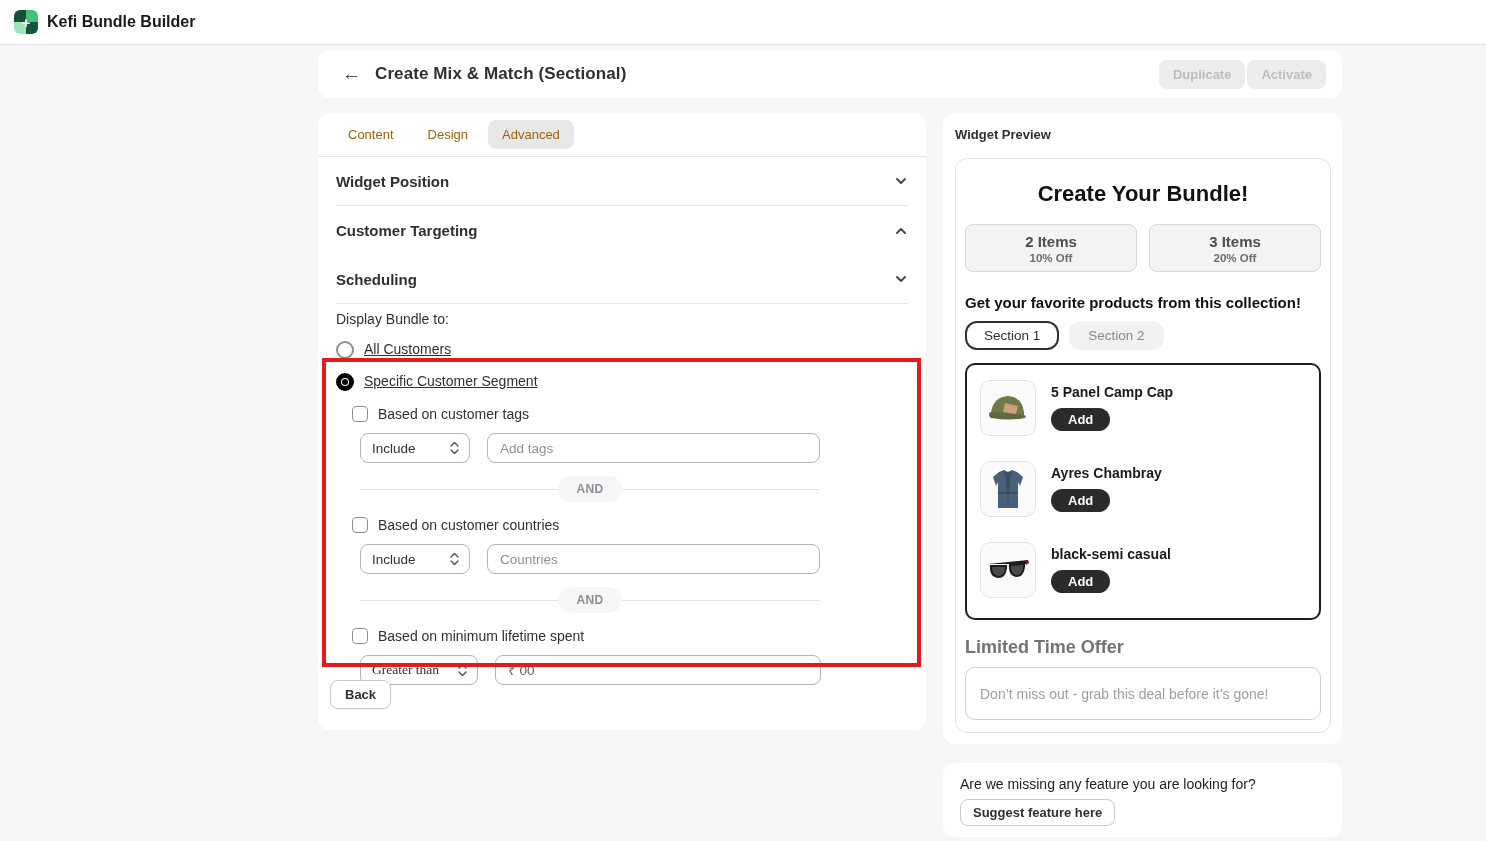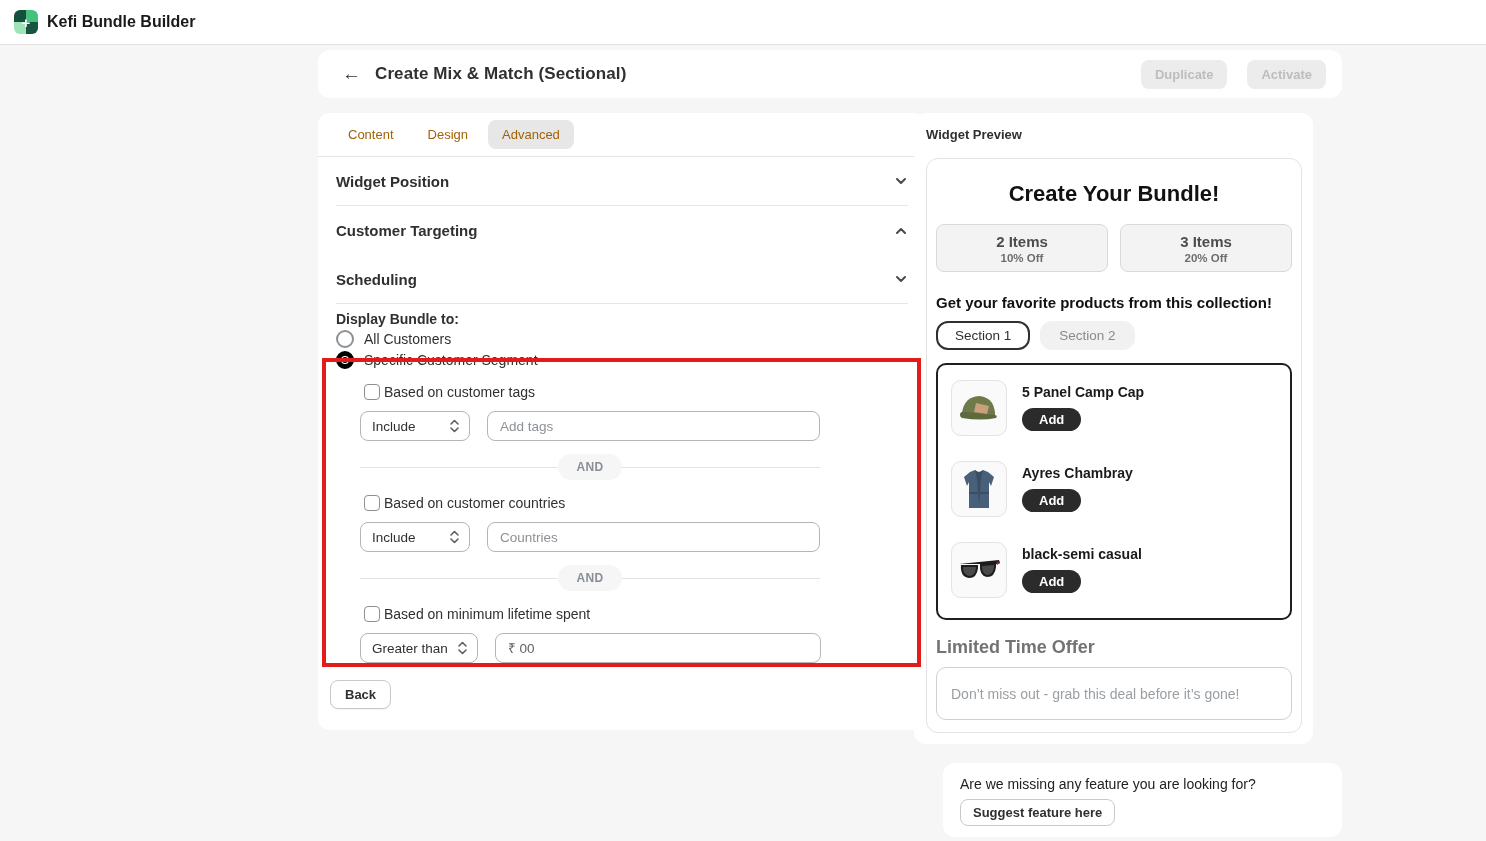--- a/index.html
+++ b/index.html
@@ -32,21 +32,21 @@
   }
   .appname { font-size:16px; font-weight:700; color:#1a1a1a; }
 
   
   .header-card {
     left:318px; top:50px; width:1024px; height:48px;
     display:flex; align-items:center; padding:0 16px;
   }
   .back-arrow { font-size:19px; color:#303030; cursor:pointer; margin-left:8px; }
   .page-title { font-size:17px; font-weight:700; margin-left:14px; letter-spacing:.1px; }
-  .header-actions { margin-left:auto; display:flex; gap:20px; }
+  .header-actions { margin-left:auto; display:flex; gap:2px; }
   .btn-disabled {
     background:#ececec; color:#bdbdbd; border:none; border-radius:8px;
     font-family:inherit; font-size:13px; font-weight:600; padding:7px 14px;
   }
 
   
   .editor-card { left:318px; top:113px; width:608px; height:617px; }
   .tabs-row {
     height:44px; display:flex; align-items:center; gap:6px;
     padding:0 16px; border-bottom:1px solid #e6e6e6;
@@ -60,45 +60,45 @@
   .acc-row {
     height:49px; margin:0 18px; display:flex; align-items:center;
     justify-content:space-between; border-bottom:1px solid #e6e6e6; cursor:pointer;
   }
   .acc-row.last { border-bottom:none; }
   .acc-title { font-size:15px; font-weight:700; }
   .chev { width:14px; height:14px; }
   .chev polyline { fill:none; stroke:#4a4a4a; stroke-width:2; stroke-linecap:round; stroke-linejoin:round; }
 
   .targeting { padding:0 18px; position:relative; }
-  .display-label { font-size:14px; font-weight:700; margin-top:7px; }
-
-  .radio-row { display:flex; align-items:center; gap:10px; margin-top:3px; }
+  .display-label { font-size:14px; font-weight:400; margin-top:7px; }
+
+  .radio-row { display:flex; gap:10px; margin-top:14px;text-decoration:underline; }
   .radio {
     width:18px; height:18px; border-radius:50%; background:#fff;
     border:2px solid #8c9196; flex:0 0 auto;
   }
   .radio.checked {
     border:5px solid #000; display:flex; align-items:center; justify-content:center;
   }
   .radio.checked::after { content:""; width:6px; height:6px; border-radius:50%; background:#000; }
   .opt-label { font-size:14px; color:#303030; }
 
-  .check-row { display:flex; align-items:center; gap:4px; margin:15px 0 0 28px; }
+  .check-row { display:flex; align-items:center; gap:10px; margin:15px 0 0 16px; }
   .checkbox { width:16px; height:16px; border:1px solid #8c9196; border-radius:4px; background:#fff; flex:0 0 auto; }
   .check-label { font-size:14px; color:#303030; }
 
   .rule-row { display:flex; align-items:center; gap:17px; margin:11px 0 0 24px; }
   .select {
     height:30px; border:1px solid #b5b5b5; border-radius:8px; background:#fff;
     display:flex; align-items:center; justify-content:space-between;
     padding:0 9px 0 11px; font-size:13.5px; color:#303030; cursor:pointer;
   }
   .select.w110 { width:110px; }
-  .select.w118 { width:118px; }
+  .select.w118 { width:118px;font-family:Liberation Serif, serif; }
   .updown { width:11px; height:14px; margin-left:8px; }
   .updown polyline { fill:none; stroke:#5c5f62; stroke-width:1.6; stroke-linecap:round; stroke-linejoin:round; }
   .text-input {
     height:30px; border:1px solid #b5b5b5; border-radius:8px; background:#fff;
     font-family:inherit; font-size:13.5px; color:#5c5f62; padding:0 12px; outline:none;
   }
   .text-input::placeholder { color:#8c9196; opacity:1; }
   .input-tags { width:333px; }
   .input-countries { width:333px; }
   .input-amount { width:326px; color:#5c5f62; }
@@ -121,21 +121,21 @@
   }
 
   .back-btn {
     position:absolute; left:12px; top:567px;
     background:#fff; border:1px solid #c9c9c9; border-radius:8px;
     font-family:inherit; font-size:13px; font-weight:600; color:#303030;
     padding:6px 14px; box-shadow:0 1px 0 rgba(0,0,0,.04); cursor:pointer;
   }
 
   
-  .preview-card { left:914px; top:113px; width:399px; height:631px; }
+  .preview-card { left:943px; top:113px; width:399px; height:631px; }
   .preview-label { font-size:13px; font-weight:700; color:#303030; padding:14px 0 0 12px; }
   .preview-inner {
     position:absolute; left:12px; top:45px; width:376px; height:575px;
     border:1px solid #e3e3e3; border-radius:12px; padding:14px 9px 12px 9px;
   }
   .bundle-title { text-align:center; font-size:22px; font-weight:800; color:#111; margin-top:8px; }
   .tiers { display:flex; gap:12px; margin-top:17px; }
   .tier {
     flex:1; height:48px; background:#f3f3f3; border:1px solid #d9d9d9; border-radius:8px;
     display:flex; flex-direction:column; align-items:center; justify-content:center; cursor:pointer;

